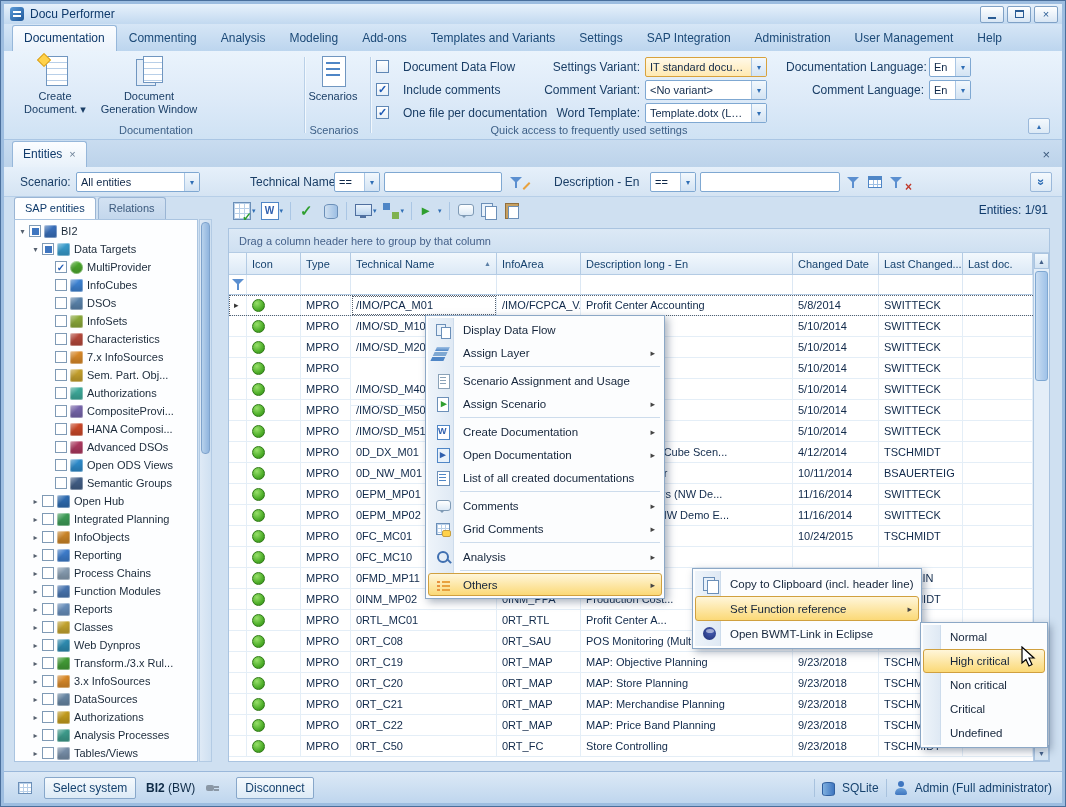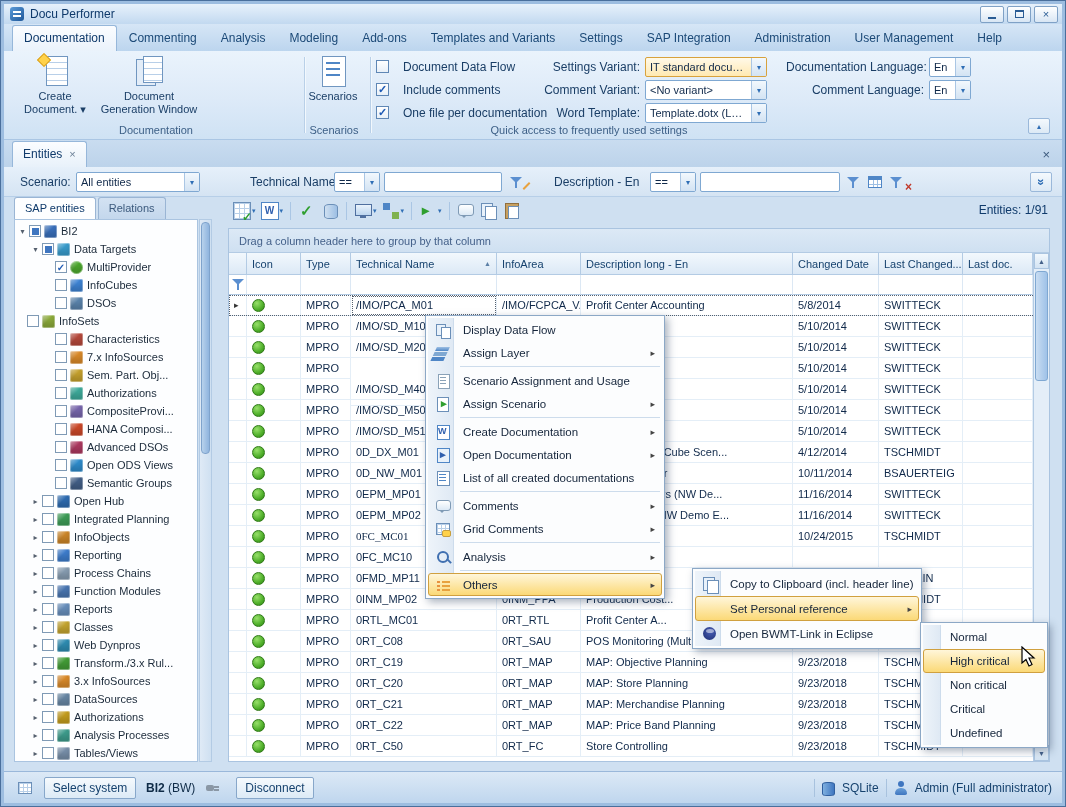--- a/index.html
+++ b/index.html
@@ -482,21 +482,21 @@
         <span class="tcb"></span>
         <span class="ticon" style="background: linear-gradient(135deg, rgba(255, 255, 255, 0.55), rgba(255, 255, 255, 0) 45%) rgb(63, 134, 216);"></span>
         <span class="tlabel">InfoCubes</span>
       </div>
       <div class="trow" style="padding-left: 28px;">
         <span class="tarrow"></span>
         <span class="tcb"></span>
         <span class="ticon" style="background: linear-gradient(135deg, rgba(255, 255, 255, 0.55), rgba(255, 255, 255, 0) 45%) rgb(93, 135, 176);"></span>
         <span class="tlabel">DSOs</span>
       </div>
-      <div class="trow" style="">
+      <div class="trow" style="padding-left: 28px;">
         <span class="tarrow"></span>
         <span class="tcb"></span>
         <span class="ticon" style="background: linear-gradient(135deg, rgba(255, 255, 255, 0.55), rgba(255, 255, 255, 0) 45%) rgb(143, 174, 60);"></span>
         <span class="tlabel">InfoSets</span>
       </div>
       <div class="trow" style="padding-left: 28px;">
         <span class="tarrow"></span>
         <span class="tcb"></span>
         <span class="ticon" style="background: linear-gradient(135deg, rgba(255, 255, 255, 0.55), rgba(255, 255, 255, 0) 45%) rgb(185, 74, 61);"></span>
         <span class="tlabel">Characteristics</span>
@@ -815,21 +815,21 @@
           <span class="gcell" style="width: 86px;">11/16/2014</span>
           <span class="gcell" style="width: 84px;">SWITTECK</span>
           <span class="gcell" style="width: 70px;"></span>
         </div>
         <div class="grow">
           <span class="gcell" style="width: 18px;"></span>
           <span class="gcell" style="width: 54px;">
             <span class="mpro"></span>
           </span>
           <span class="gcell" style="width: 50px;">MPRO</span>
-          <span class="gcell" style="width: 146px; font-family: Liberation Serif, serif;">0FC_MC01</span>
+          <span class="gcell" style="width: 146px;">0FC_MC01</span>
           <span class="gcell" style="width: 84px;"></span>
           <span class="gcell" style="width: 212px;"></span>
           <span class="gcell" style="width: 86px;">10/24/2015</span>
           <span class="gcell" style="width: 84px;">TSCHMIDT</span>
           <span class="gcell" style="width: 70px;"></span>
         </div>
         <div class="grow">
           <span class="gcell" style="width: 18px;"></span>
           <span class="gcell" style="width: 54px;">
             <span class="mpro"></span>
@@ -1028,21 +1028,21 @@
       </div>
     </div>
 
   <div class="menu" id="sub-menu">
       <div class="strip"></div>
       <div class="mitem">
         <span class="mic copy-icon"></span>
         <span class="mlabel">Copy to Clipboard (incl. header line)</span>
       </div>
       <div class="mitem hl">
-        <span class="mlabel">Set Personal reference</span>
+        <span class="mlabel">Set Function reference</span>
         <span class="marrow">▸</span>
       </div>
       <div class="mitem">
         <span class="mic eclipse-icon"></span>
         <span class="mlabel">Open BWMT-Link in Eclipse</span>
       </div>
     </div>
 
   <div class="menu" id="pri-menu">
       <div class="strip"></div>

